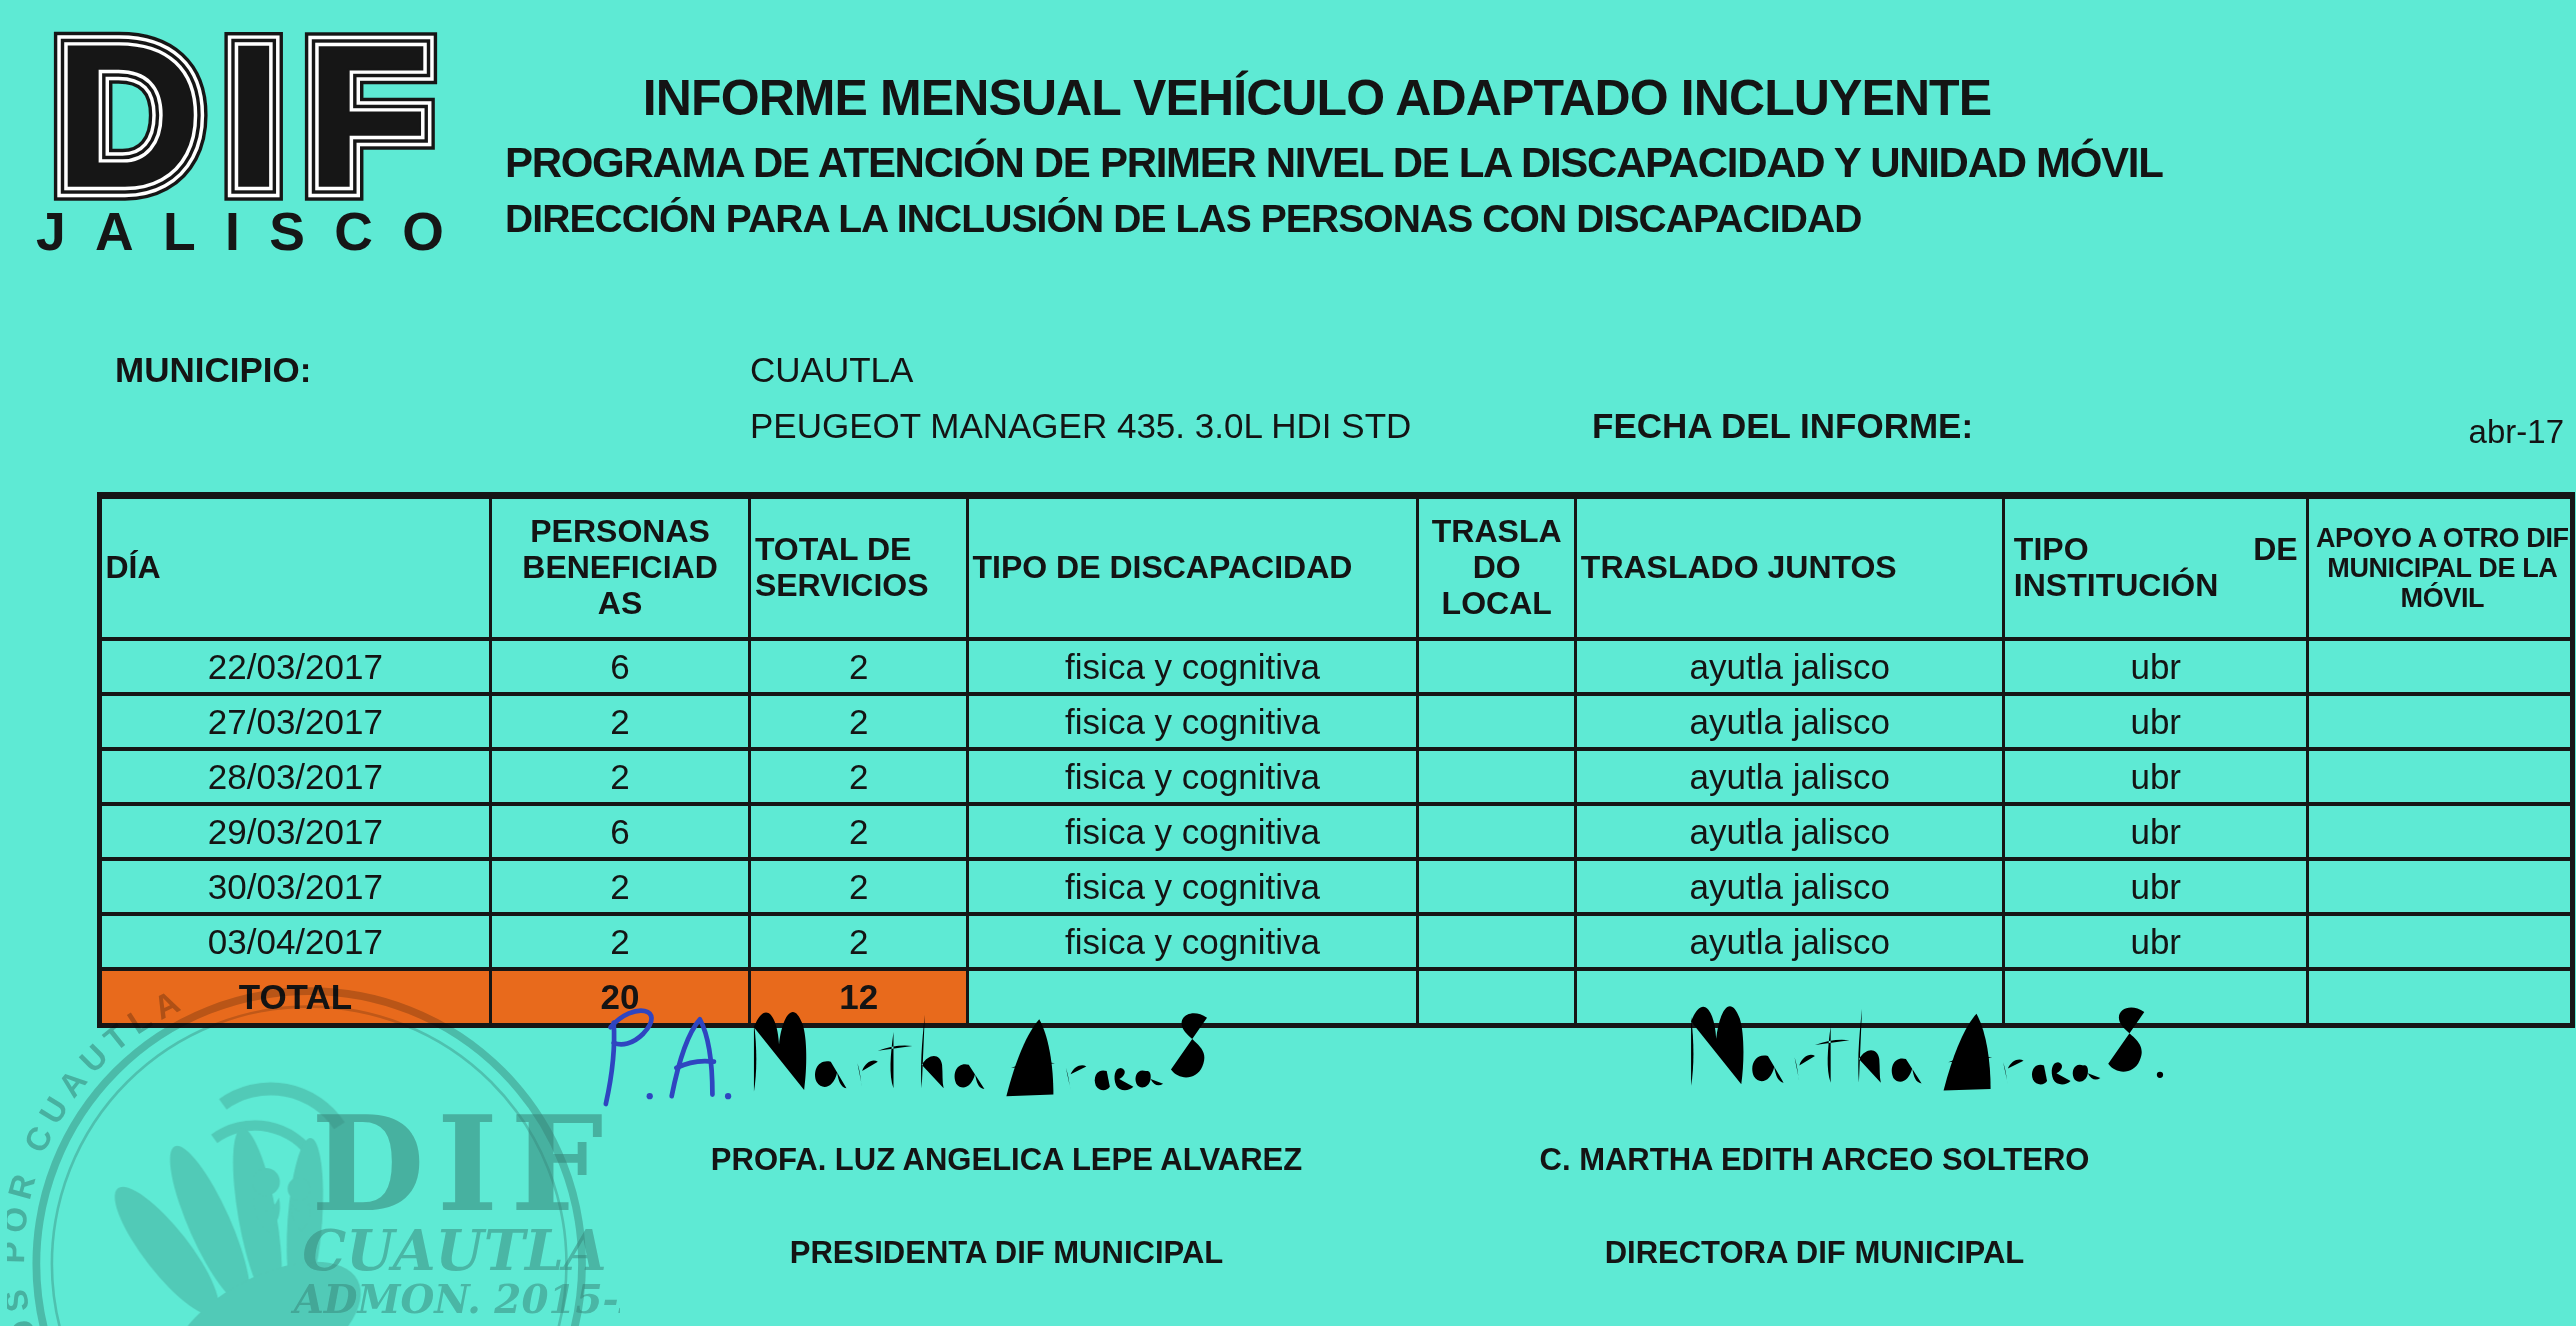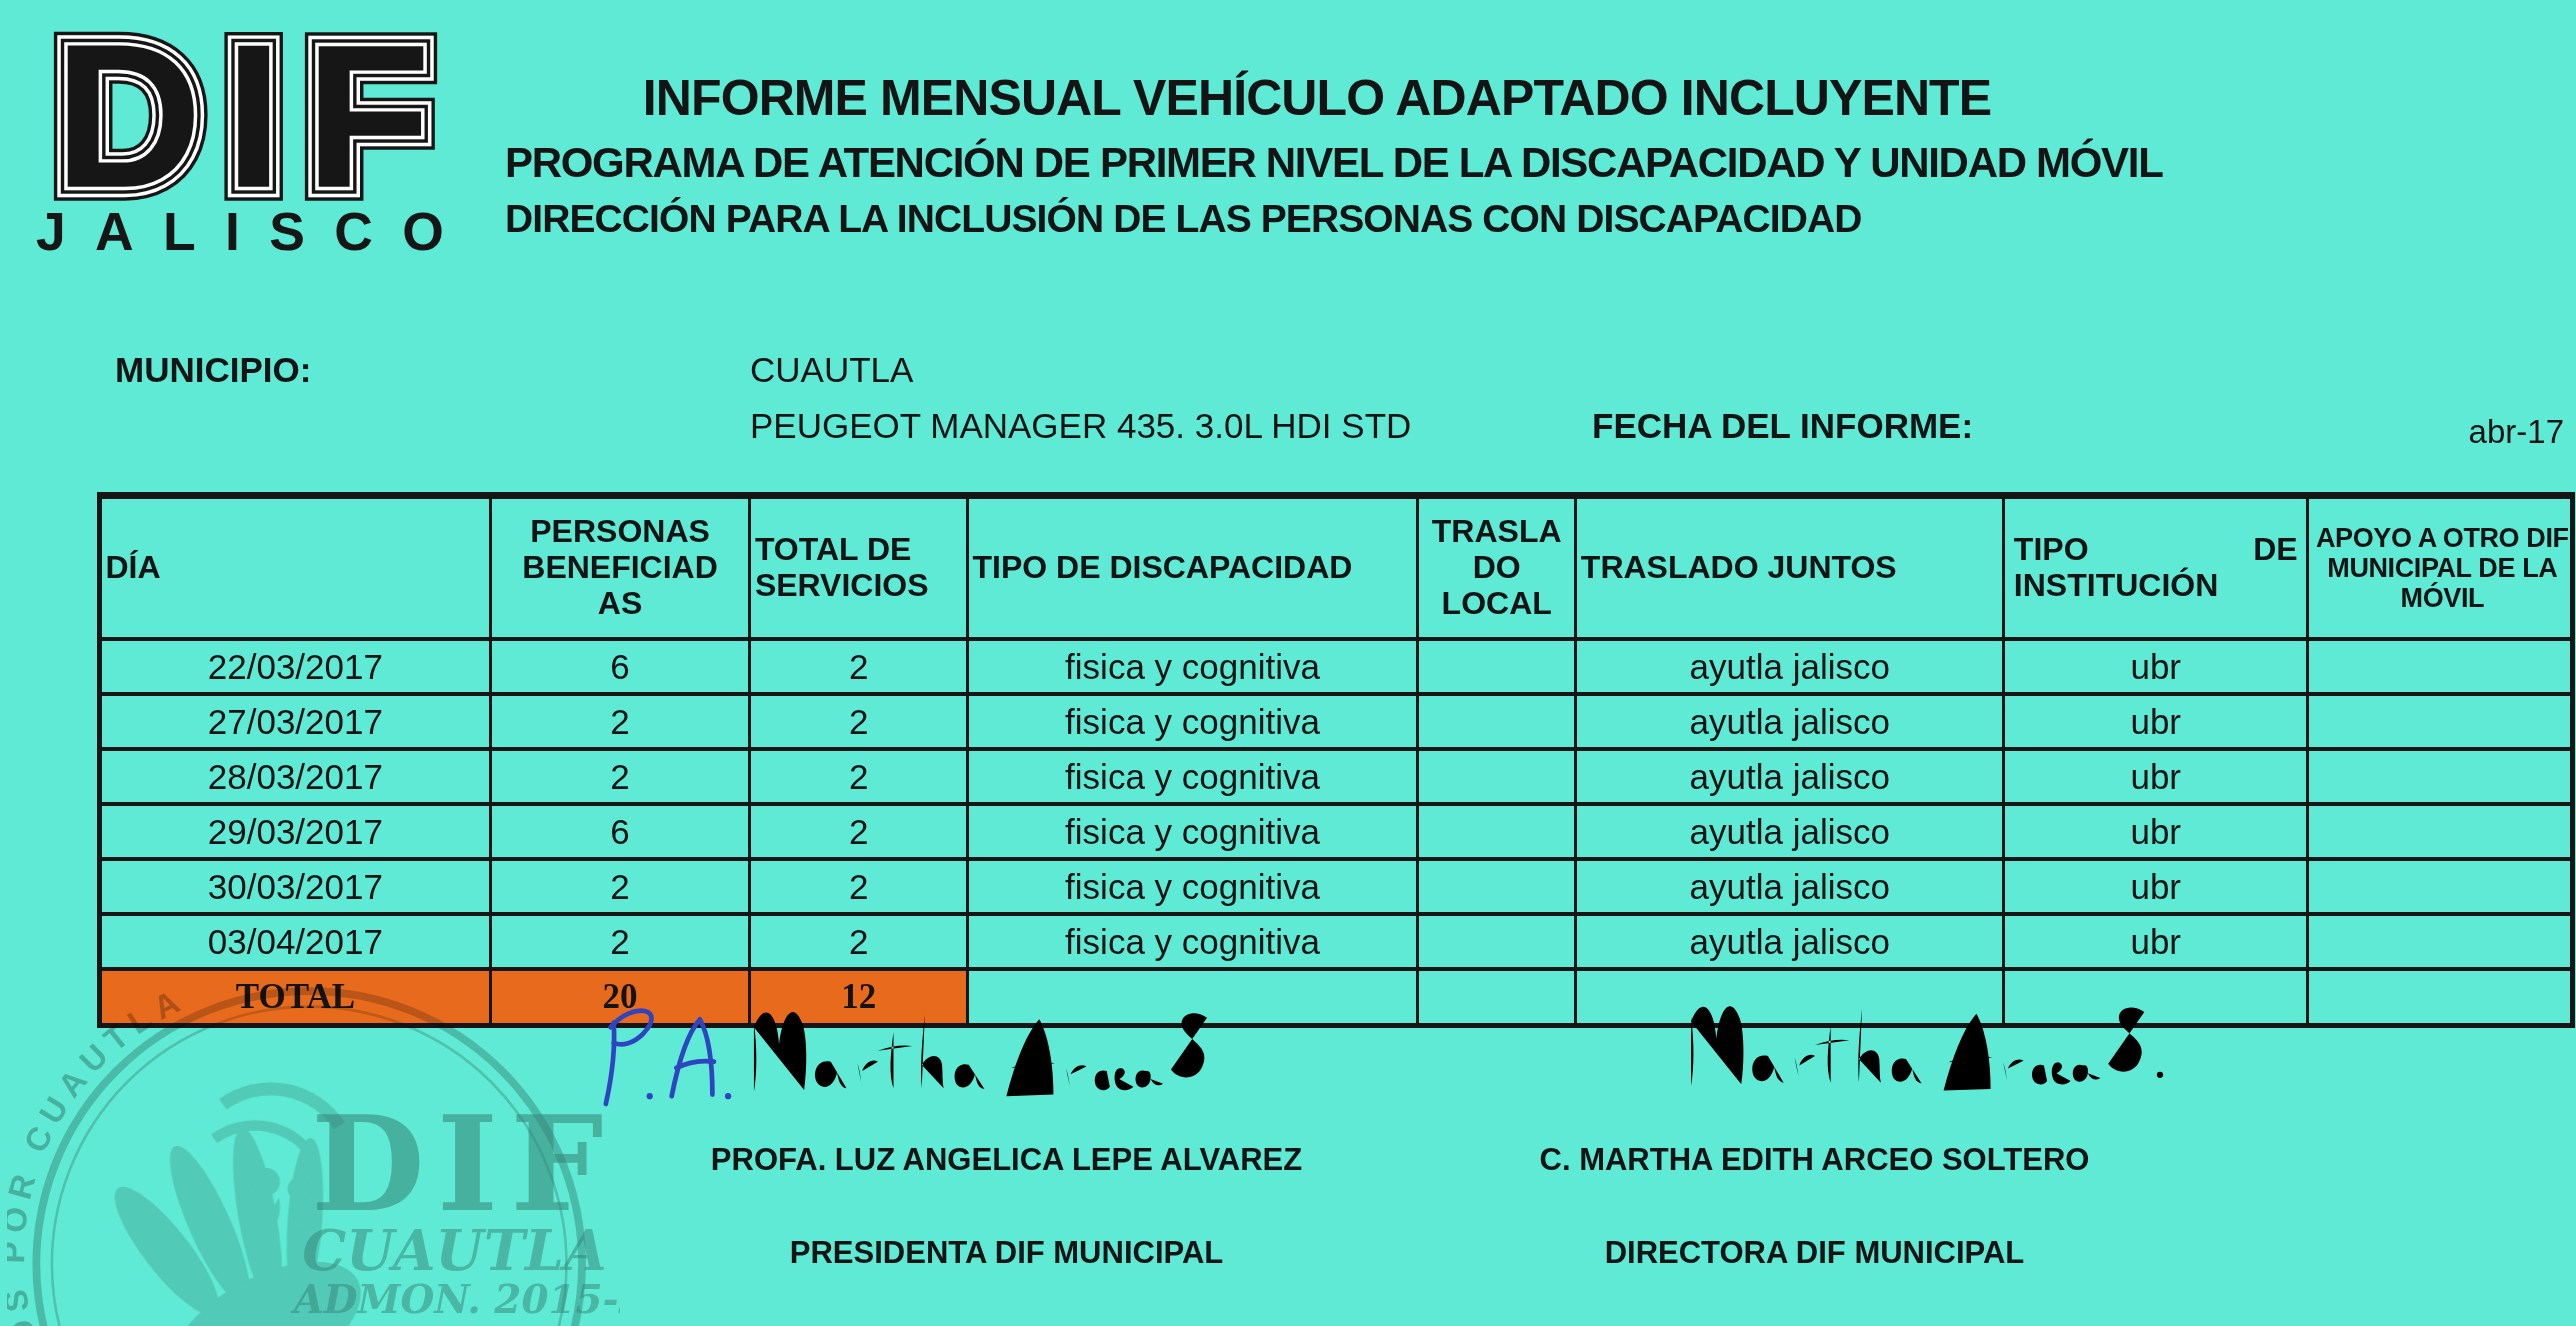--- a/index.html
+++ b/index.html
@@ -32,21 +32,21 @@
   }
   table.rep th{height:138px;font-size:32px;font-weight:bold;line-height:1.12;vertical-align:middle;}
   table.rep td{height:51px;font-size:35px;text-align:center;vertical-align:middle;}
   .th-center{text-align:left;}
   .th-wrap{overflow-wrap:anywhere;}
   .th-personas{width:218px;margin:0 auto;text-align:center;}
   .th-traslado{width:144px;margin:0 auto;text-align:center;}
   .th-just{text-align:justify;padding:0 5.2px;}
   .th-apoyo{width:259px;margin:0 auto;text-align:center;font-size:27px;letter-spacing:-0.4px;}
   td.c-dia{text-align:right;padding-right:5.2px;}
-  tr.total-row td{height:52px;font-weight:bold;font-size:35px;font-family:Liberation Serif, serif;}
+  tr.total-row td{height:52px;font-weight:bold;font-size:35px;}
   td.tot-orange{background:#e86a1c;}
   td.tot-label{text-align:left;padding-left:7px;}
   td.tot-serv{text-align:right;padding-right:8.6px;}
 
   
   .sig-name{font-size:31px;font-weight:bold;text-align:center;width:691px;white-space:nowrap;}
   .sig-title{font-size:31px;font-weight:bold;text-align:center;width:691px;white-space:nowrap;}
   .sig-ink{position:absolute;z-index:6;}
   .sig-ink path{fill:none;stroke:#2f45c0;stroke-width:6;stroke-linecap:round;stroke-linejoin:round;}
   .sig-ink circle{fill:#2f45c0;stroke:none;}

